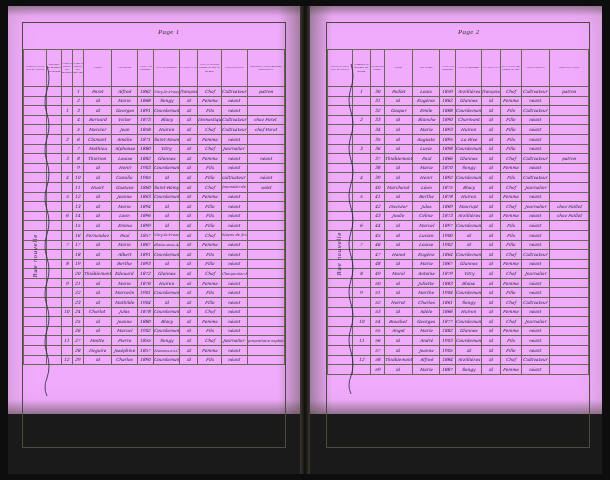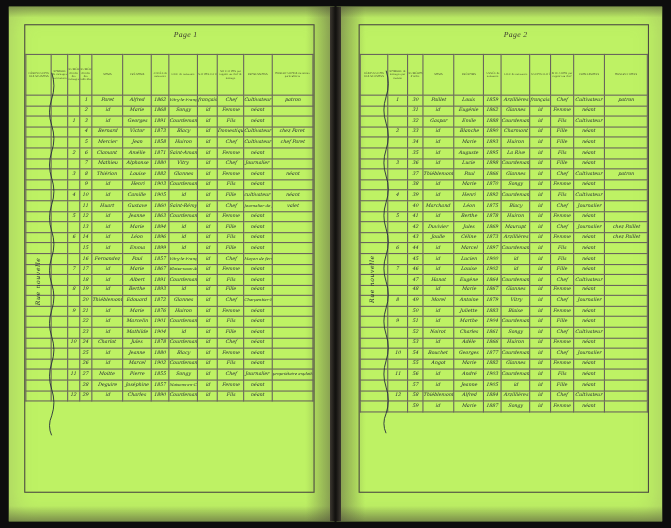--- a/index.html
+++ b/index.html
@@ -25,22 +25,22 @@
     position: absolute;
     left: 8px;
     top: 6px;
     width: 594px;
     height: 468px;
     background: #1a1a1a;
   }
   .leaf {
     position: absolute;
     top: 0;
-    height: 468px;
-    background: #bef264;
+    height: 408px;
+    background: #f0abfc;
     box-shadow: inset 0 0 24px rgba(120,112,98,0.35);
   }
   .leaf.left  { left: 0px;   width: 296px; }
   .leaf.right { left: 298px; width: 296px; }
 
   
   .leaf.left::after, .leaf.right::after {
     content: "";
     position: absolute;
     top: 0; bottom: 0;

